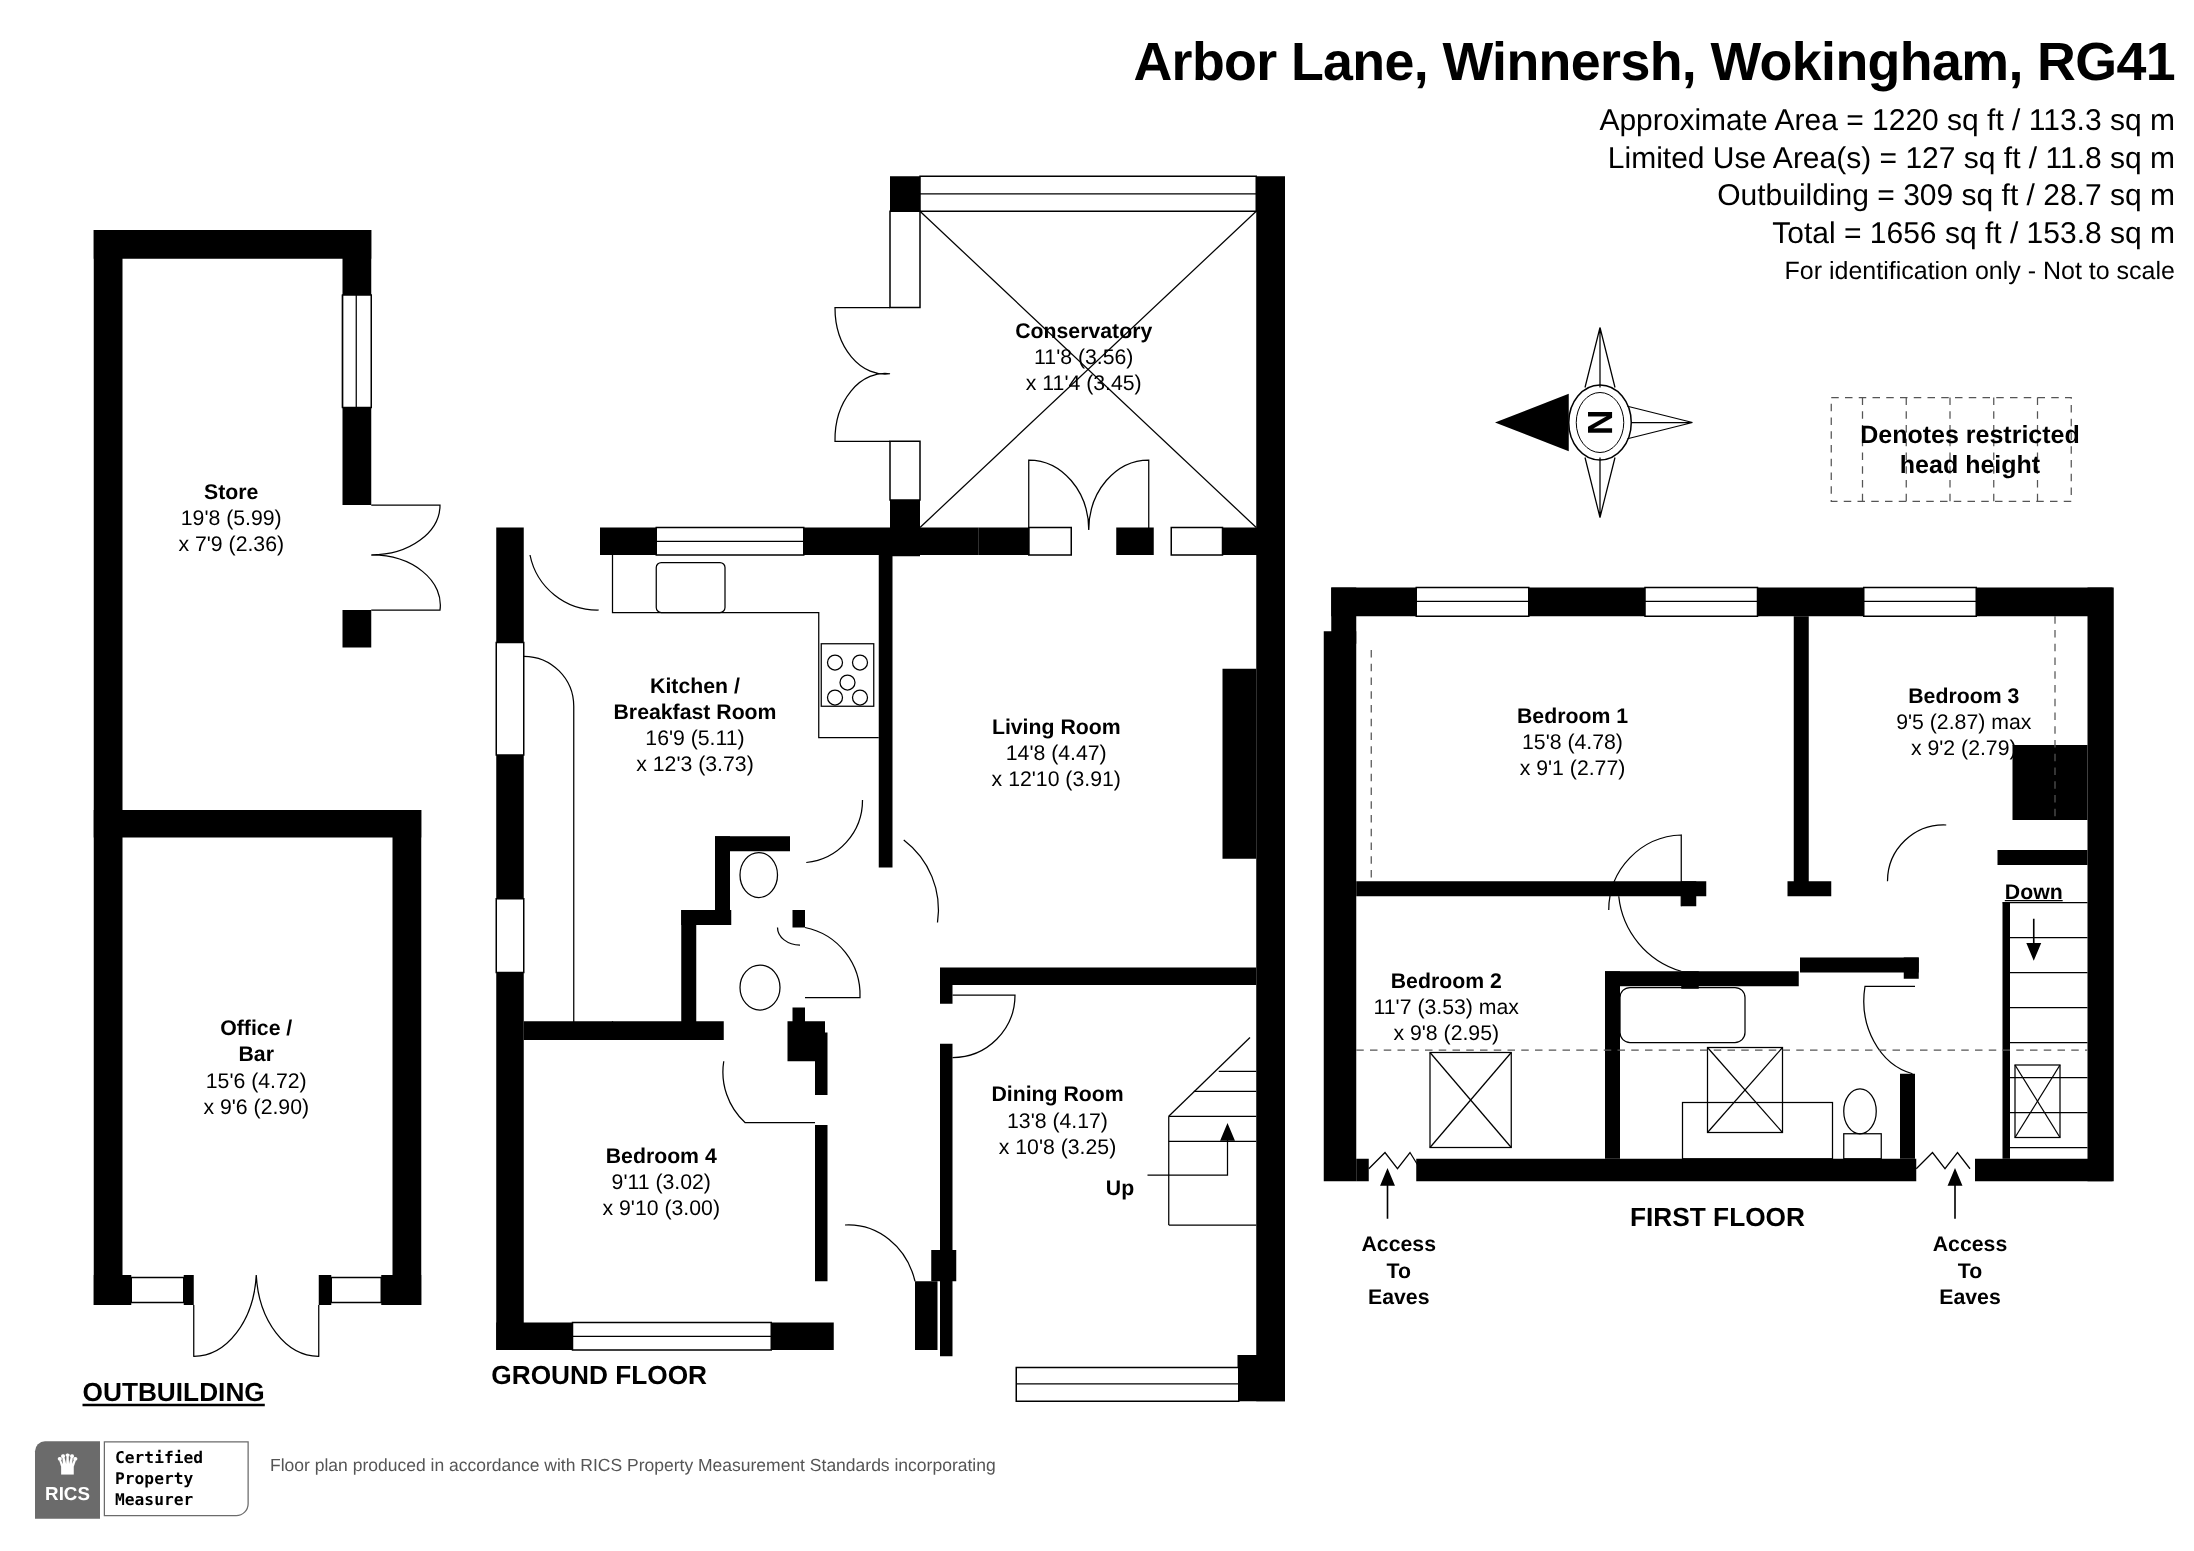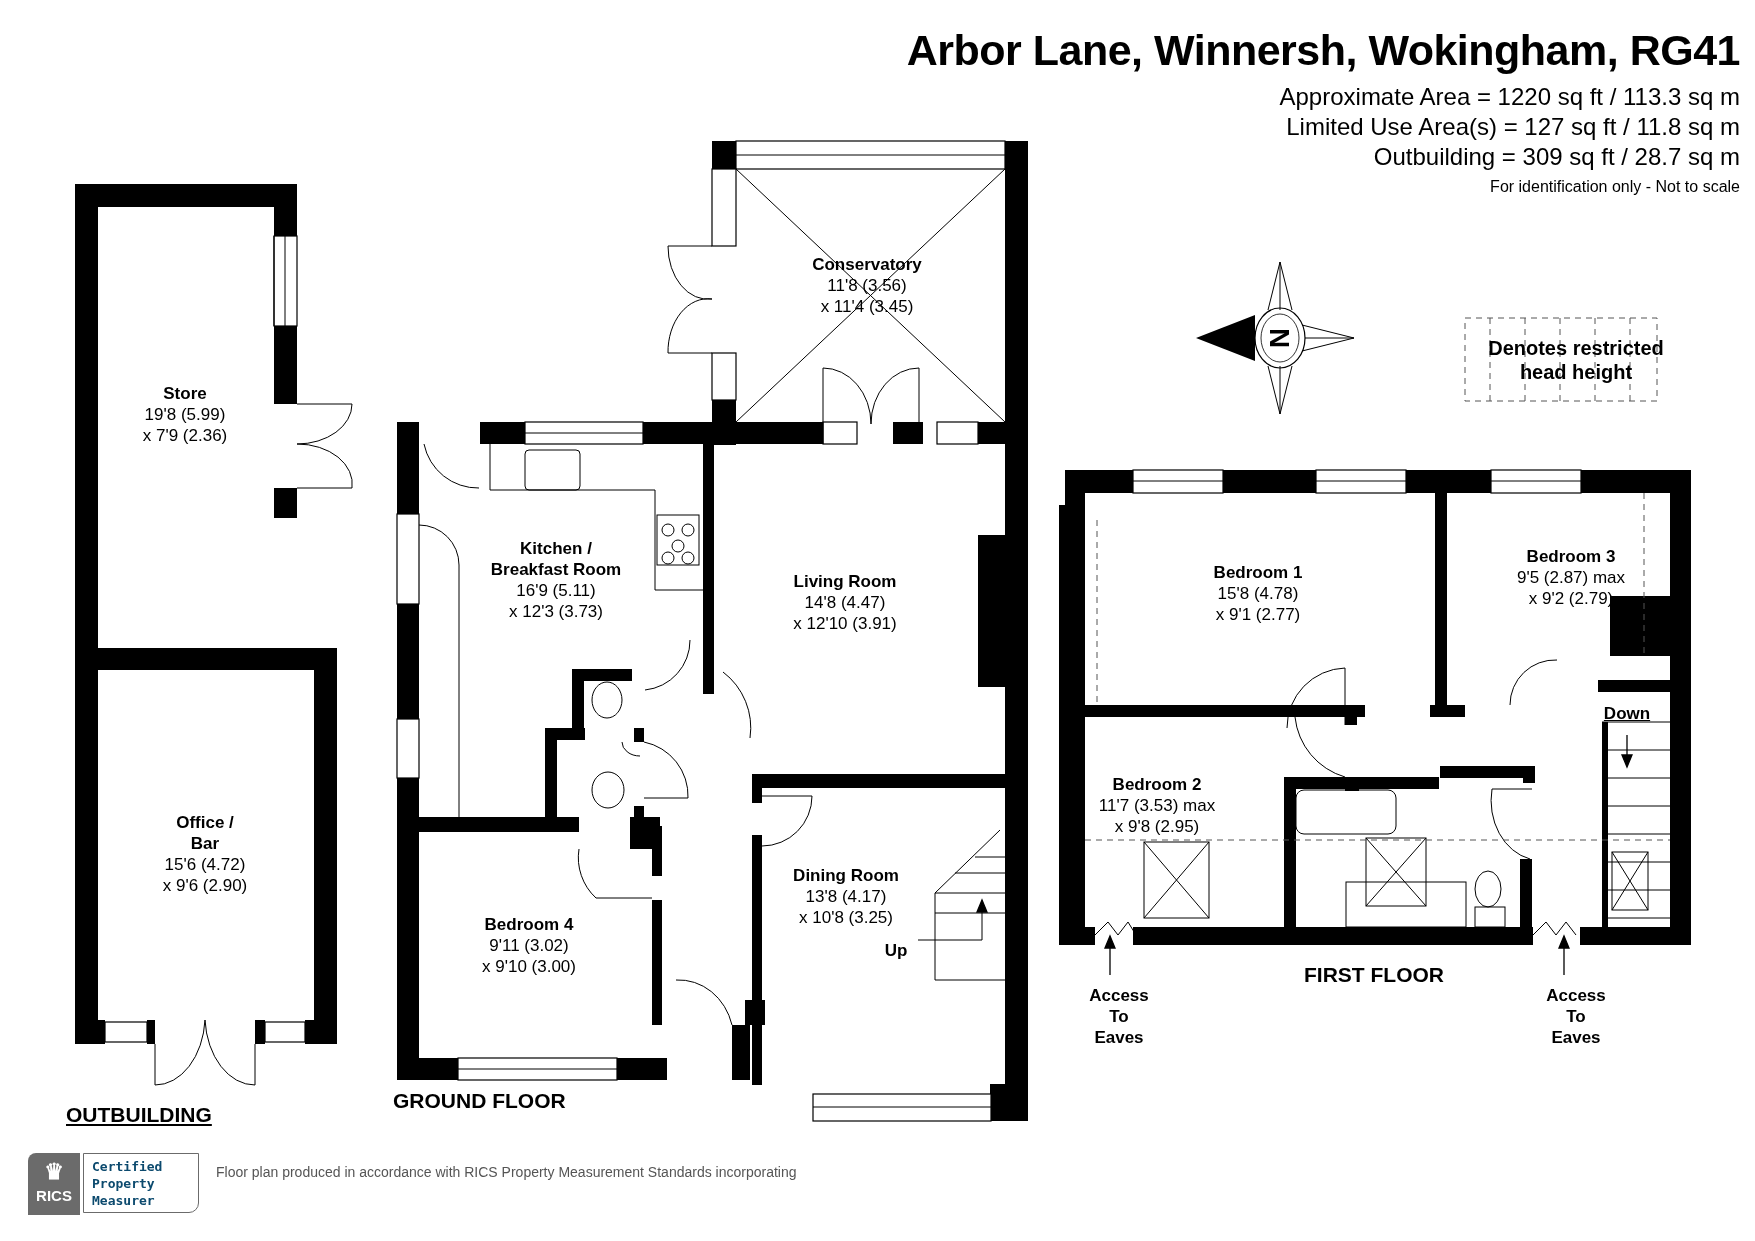--- a/index.html
+++ b/index.html
@@ -1,31 +1,31 @@
 <!DOCTYPE html>
 <html><head>
 <meta charset="utf-8">
 <style>
   html,body{margin:0;padding:0;background:#fff;}
   body{width:1755px;height:1241px;position:relative;overflow:hidden;font-family:"Liberation Sans",sans-serif;color:#000;}
   .abs{position:absolute;}
   #plan{position:absolute;left:0;top:0;width:1755px;height:1241px;}
   .title{right:15px;top:26px;font-size:43px;font-weight:bold;letter-spacing:-0.5px;text-align:right;white-space:nowrap;}
   .areas{right:15px;top:82px;text-align:right;font-size:24px;line-height:30px;white-space:nowrap;}
-  .areas .note{font-size:16px;line-height:30px;}
+  .areas .note{font-size:20px;line-height:30px;}
   .room{position:absolute;text-align:center;font-size:17px;line-height:21px;transform:translateX(-50%);white-space:nowrap;}
   .room .rn{font-weight:bold;}
   .floor-label{position:absolute;font-weight:bold;font-size:21px;white-space:nowrap;}
   .small-label{position:absolute;font-weight:bold;font-size:17px;text-align:center;line-height:21px;transform:translateX(-50%);white-space:nowrap;}
   .legend-text{position:absolute;left:1476px;top:336px;width:200px;text-align:center;font-weight:bold;font-size:20px;line-height:24px;}
   .footer{position:absolute;left:216px;top:1163px;font-size:14px;line-height:19px;color:#555;white-space:nowrap;}
   .rics{position:absolute;left:28px;top:1153px;width:176px;height:62px;}
   .rics .logo{position:absolute;left:0;top:0;width:52px;height:62px;background:#6b6b6b;border-radius:8px 0 0 0;color:#fff;font-weight:bold;font-size:15px;text-align:center;}
   .rics .logo .lion{font-size:22px;line-height:30px;padding-top:4px;}
-  .rics .badge{position:absolute;left:55px;top:0;width:116px;height:60px;border:1px solid #6b6b6b;border-radius:0 0 10px 0;color:#0c4a6e;font-family:"DejaVu Sans Mono",monospace;font-size:13px;font-weight:bold;line-height:17px;padding:4px 0 0 8px;box-sizing:border-box;}
+  .rics .badge{position:absolute;left:55px;top:0;width:116px;height:60px;border:1px solid #6b6b6b;border-radius:0 0 10px 0;color:#000000;font-family:"DejaVu Sans Mono",monospace;font-size:13px;font-weight:bold;line-height:17px;padding:4px 0 0 8px;box-sizing:border-box;}
 </style>
 </head>
 <body>
 
 <svg id="plan" viewBox="0 0 1755 1241" xmlns="http://www.w3.org/2000/svg">
   <g fill="#000" stroke="none">
 
     <g>
       <rect x="75" y="184" width="23" height="860"></rect>
       <rect x="75" y="184" width="222" height="23"></rect>
@@ -220,20 +220,21 @@
       <path d="M1622 755 L1627 767 L1632 755 Z"></path>
     <path d="M977 912 L982 900 L987 912 Z"></path>
   </g>
 </svg>
 
 <div class="abs title">Arbor Lane, Winnersh, Wokingham, RG41</div>
 <div class="abs areas">
   <div>Approximate Area = 1220 sq ft / 113.3 sq m</div>
   <div>Limited Use Area(s) = 127 sq ft / 11.8 sq m</div>
   <div>Outbuilding = 309 sq ft / 28.7 sq m</div>
+  <div>Total = 1656 sq ft / 153.8 sq m</div>
   <div class="note">For identification only - Not to scale</div>
 </div>
 
 <div class="legend-text">
   <div>Denotes restricted</div>
   <div>head height</div>
 </div>
 
 <div class="room" style="left:185px;top:383px;">
   <div class="rn">Store</div>

